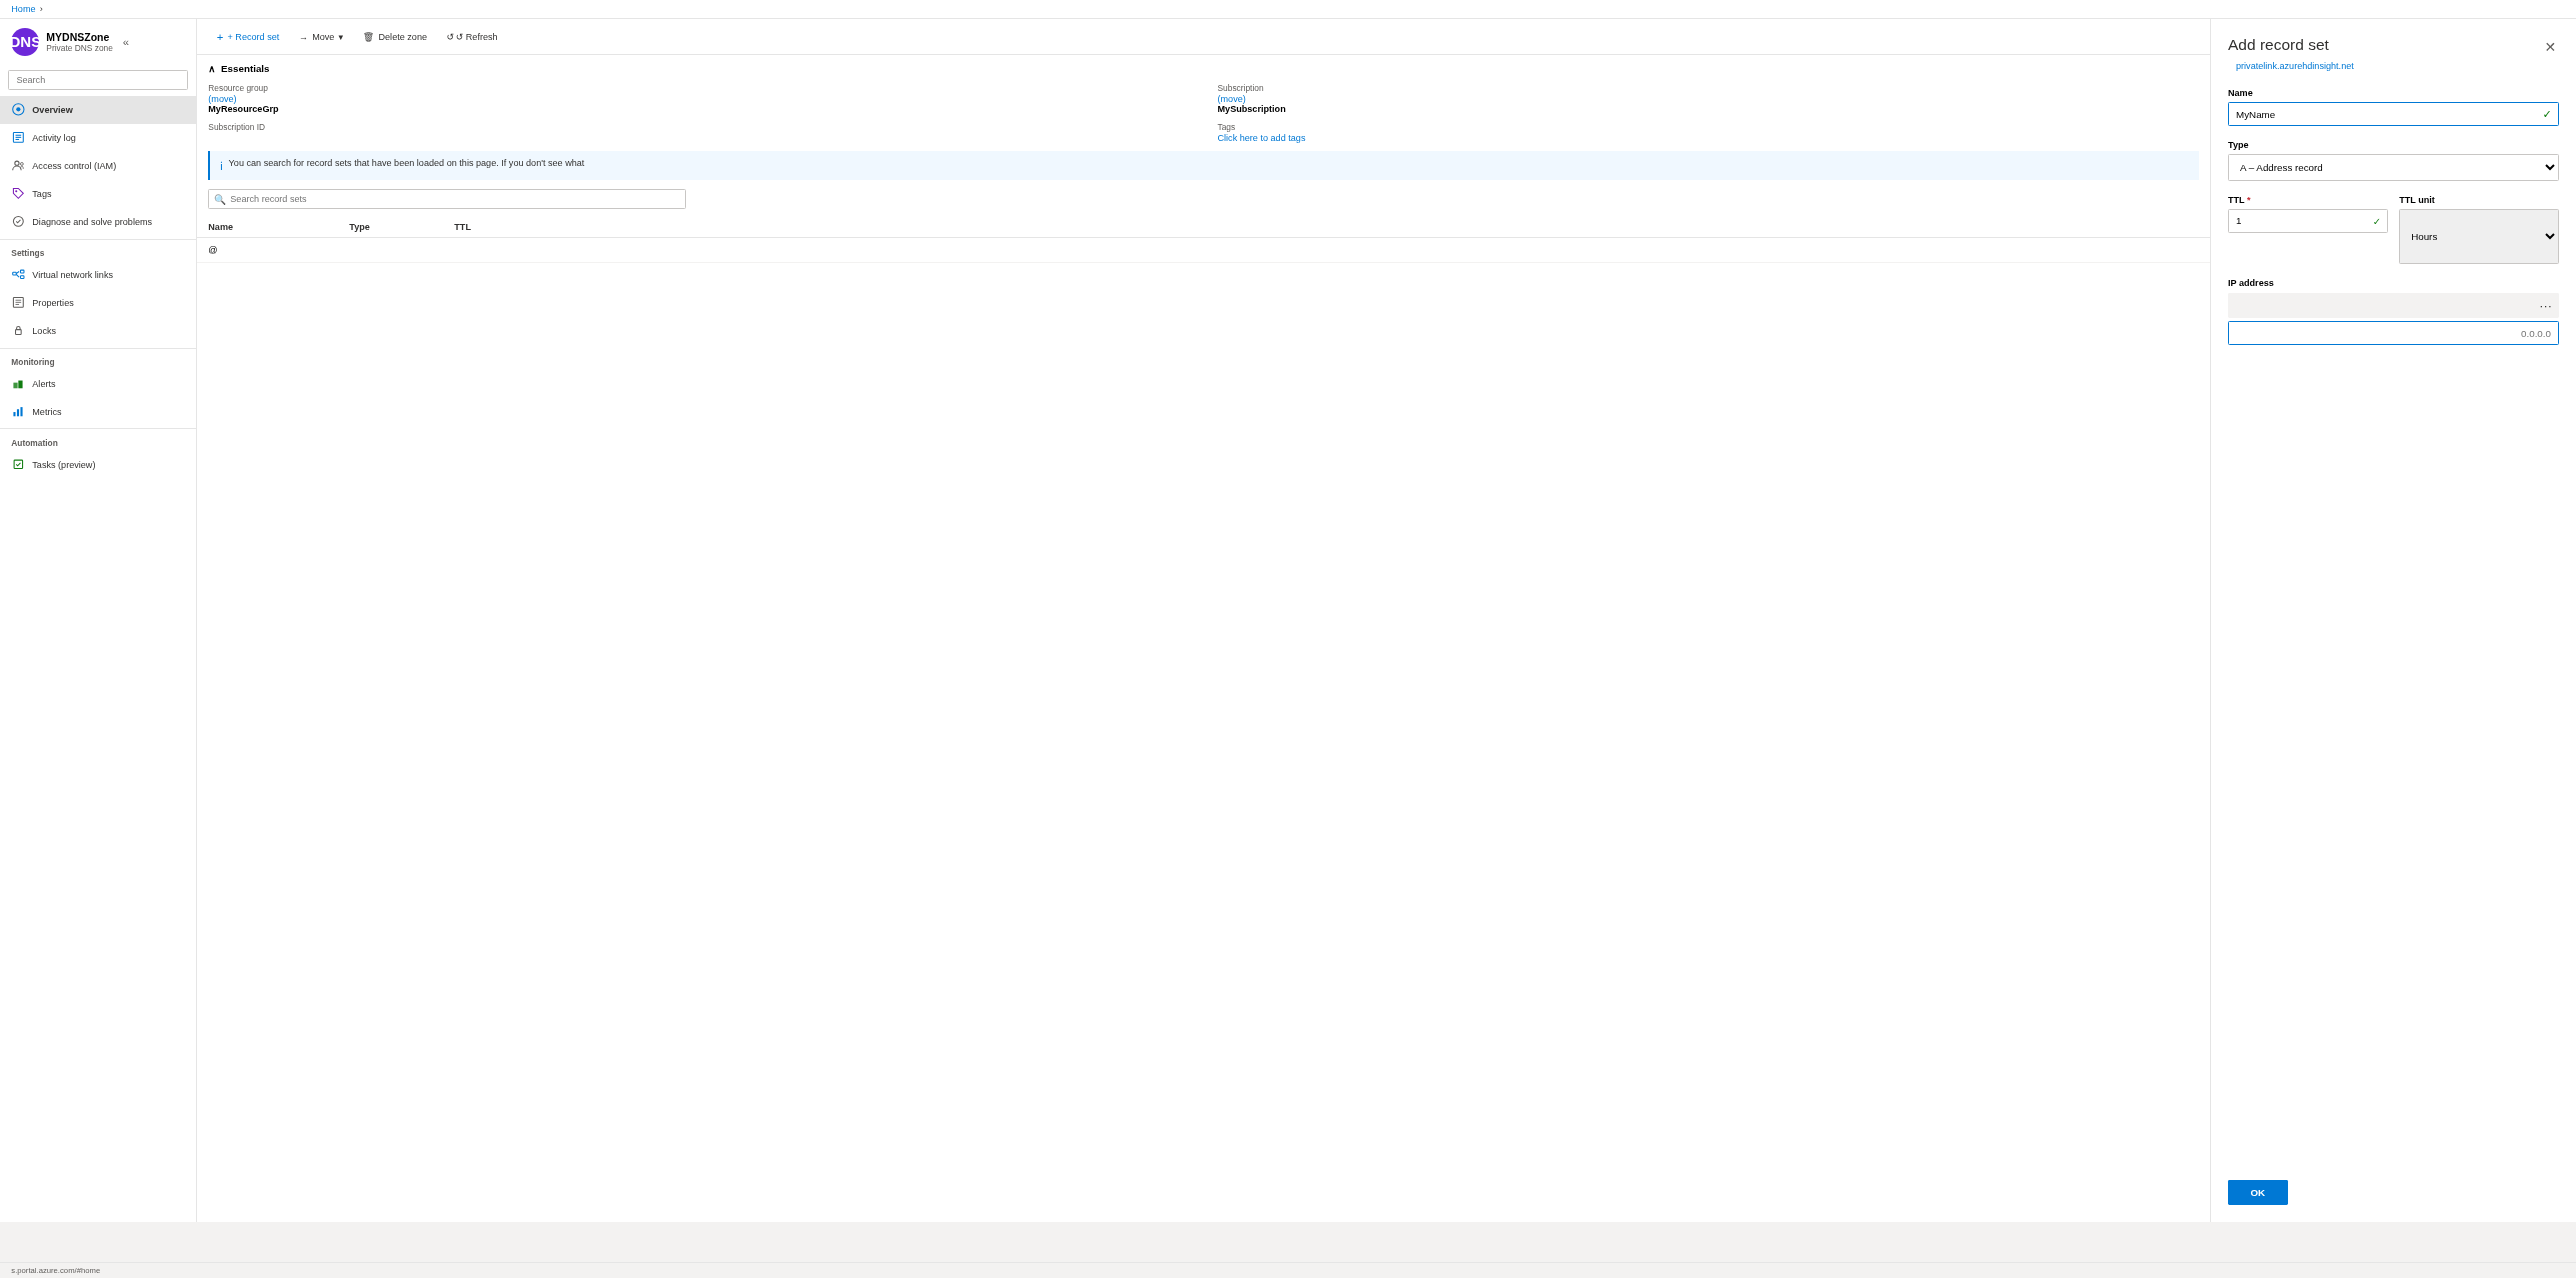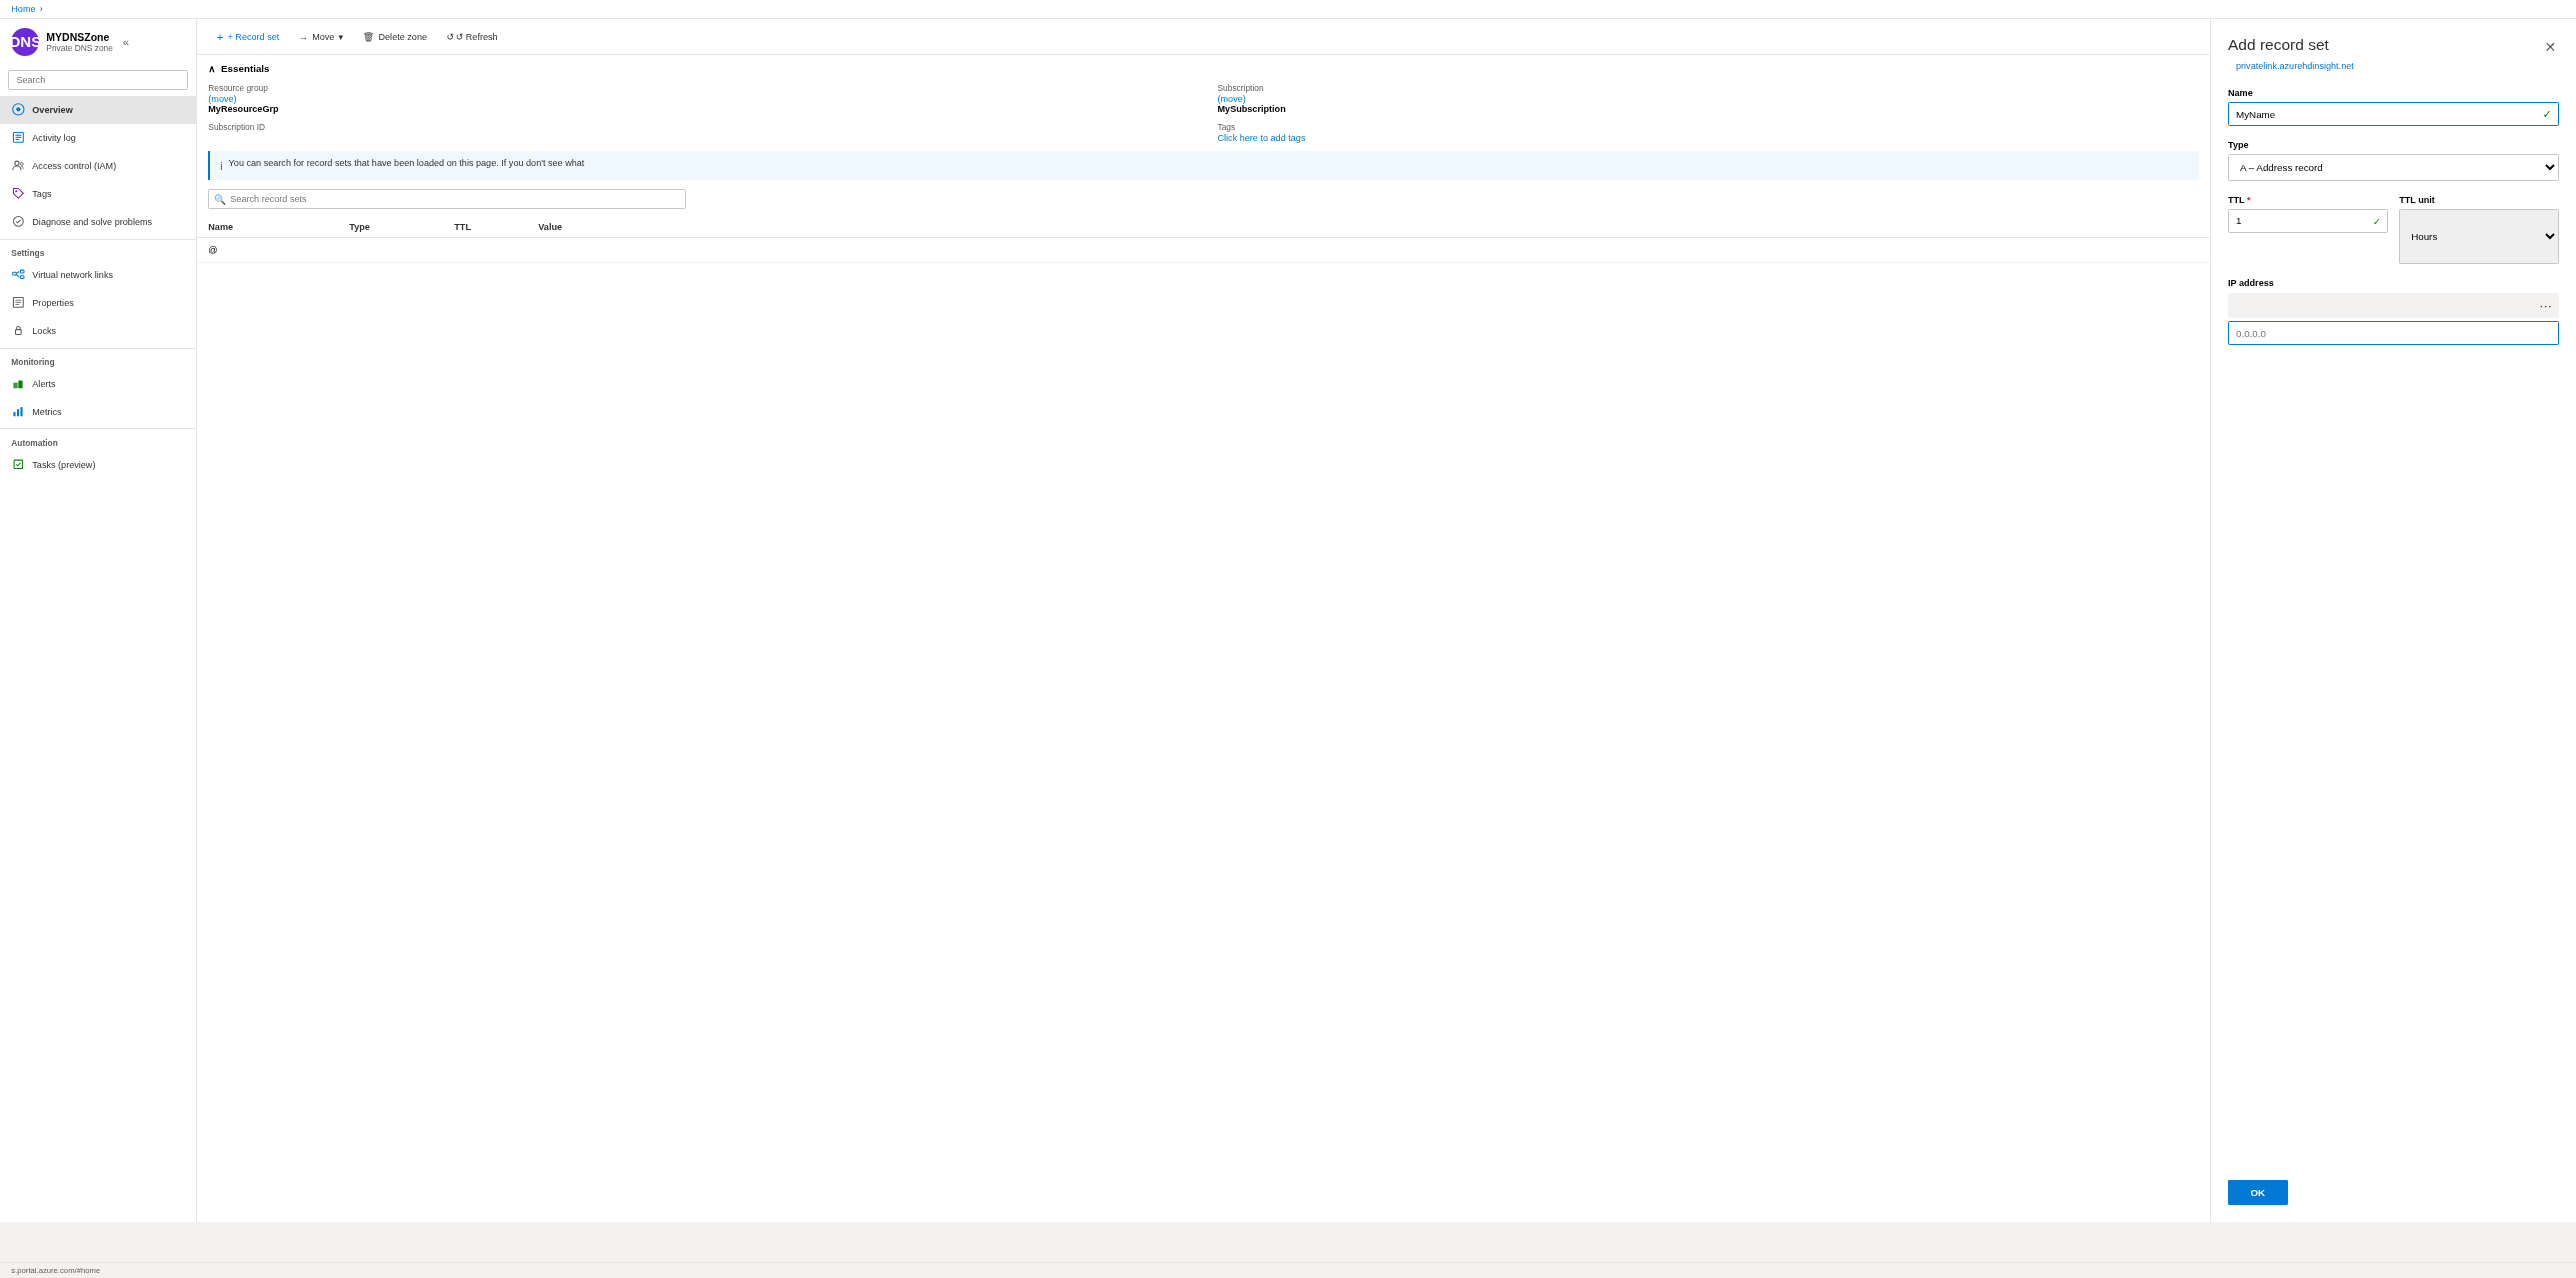--- a/index.html
+++ b/index.html
@@ -65,21 +65,21 @@
     .panel-field select { border: 0.7px solid #c8c6c4; background: #fff; cursor: pointer; }
     .ttl-row { display: grid; grid-template-columns: 1fr 1fr; gap: 11.3px; }
     .ttl-field label { font-size: 9.1px; font-weight: 600; margin-bottom: 4.2px; display: block; }
     .ttl-field label .required { color: #c4262e; }
     .ttl-field .input-with-check { position: relative; }
     .ttl-field .input-with-check input { width: 100%; padding: 5.6px 22.5px 5.6px 7px; border: 0.7px solid #c8c6c4; border-radius: 1.4px; font-size: 9.8px; }
     .ttl-field .check-mark { position: absolute; right: 7px; top: 50%; transform: translateY(-50%); color: #107c10; }
     .ip-section label { font-size: 9.1px; font-weight: 600; margin-bottom: 5.6px; display: block; }
     .ip-header { background: #f3f2f1; padding: 5.6px 7px; display: flex; justify-content: flex-end; align-items: center; border-radius: 1.4px; margin-bottom: 2.8px; }
     .ip-dots { color: #323130; font-size: 12.7px; cursor: pointer; }
-    .ip-input { width: 100%; padding: 5.6px 7px; border: 0.7px solid #c8c6c4; border-radius: 1.4px; font-size: 9.8px; font-family: inherit; }
+    .ip-input { width: 100%; padding: 5.6px 7px; border: 0.7px solid #c8c6c4; border-radius: 1.4px; font-size: 9.8px; font-family: inherit; text-align: right; }
     .panel-footer { margin-top: auto; padding-top: 17px; }
     .ok-button { background: #0078d4; color: #fff; border: none; padding: 7px 22.5px; font-size: 9.8px; font-weight: 600; cursor: pointer; border-radius: 1.4px; }
 
     
     .status-bar { background: #f3f2f1; padding: 2.8px 11.3px; font-size: 7.7px; color: #605e5c; border-top: 0.7px solid #e5e5e5; margin-top: 40px; }
 
     
     ::-webkit-scrollbar { width: 4.2px; }
     ::-webkit-scrollbar-thumb { background: #c8c6c4; border-radius: 2.1px; }
   </style>
@@ -295,21 +295,20 @@
         <span class="search-ico">🔍</span>
         <input type="text" style="width: 100%; padding: 4.2px 7px 4.2px 21px; border: 0.7px solid rgb(200, 198, 196); border-radius: 1.4px; font-size: 9.1px;" placeholder="Search record sets">
       </div>
     </div>
 
     <div class="records-table">
       <div class="table-header">
         <div>Name</div>
         <div>Type</div>
         <div>TTL</div>
-        <div>Value</div>
       </div>
       <div class="table-row">
         <div>@</div>
         <div></div>
         <div></div>
         <div></div>
       </div>
     </div>
   </div>
 

